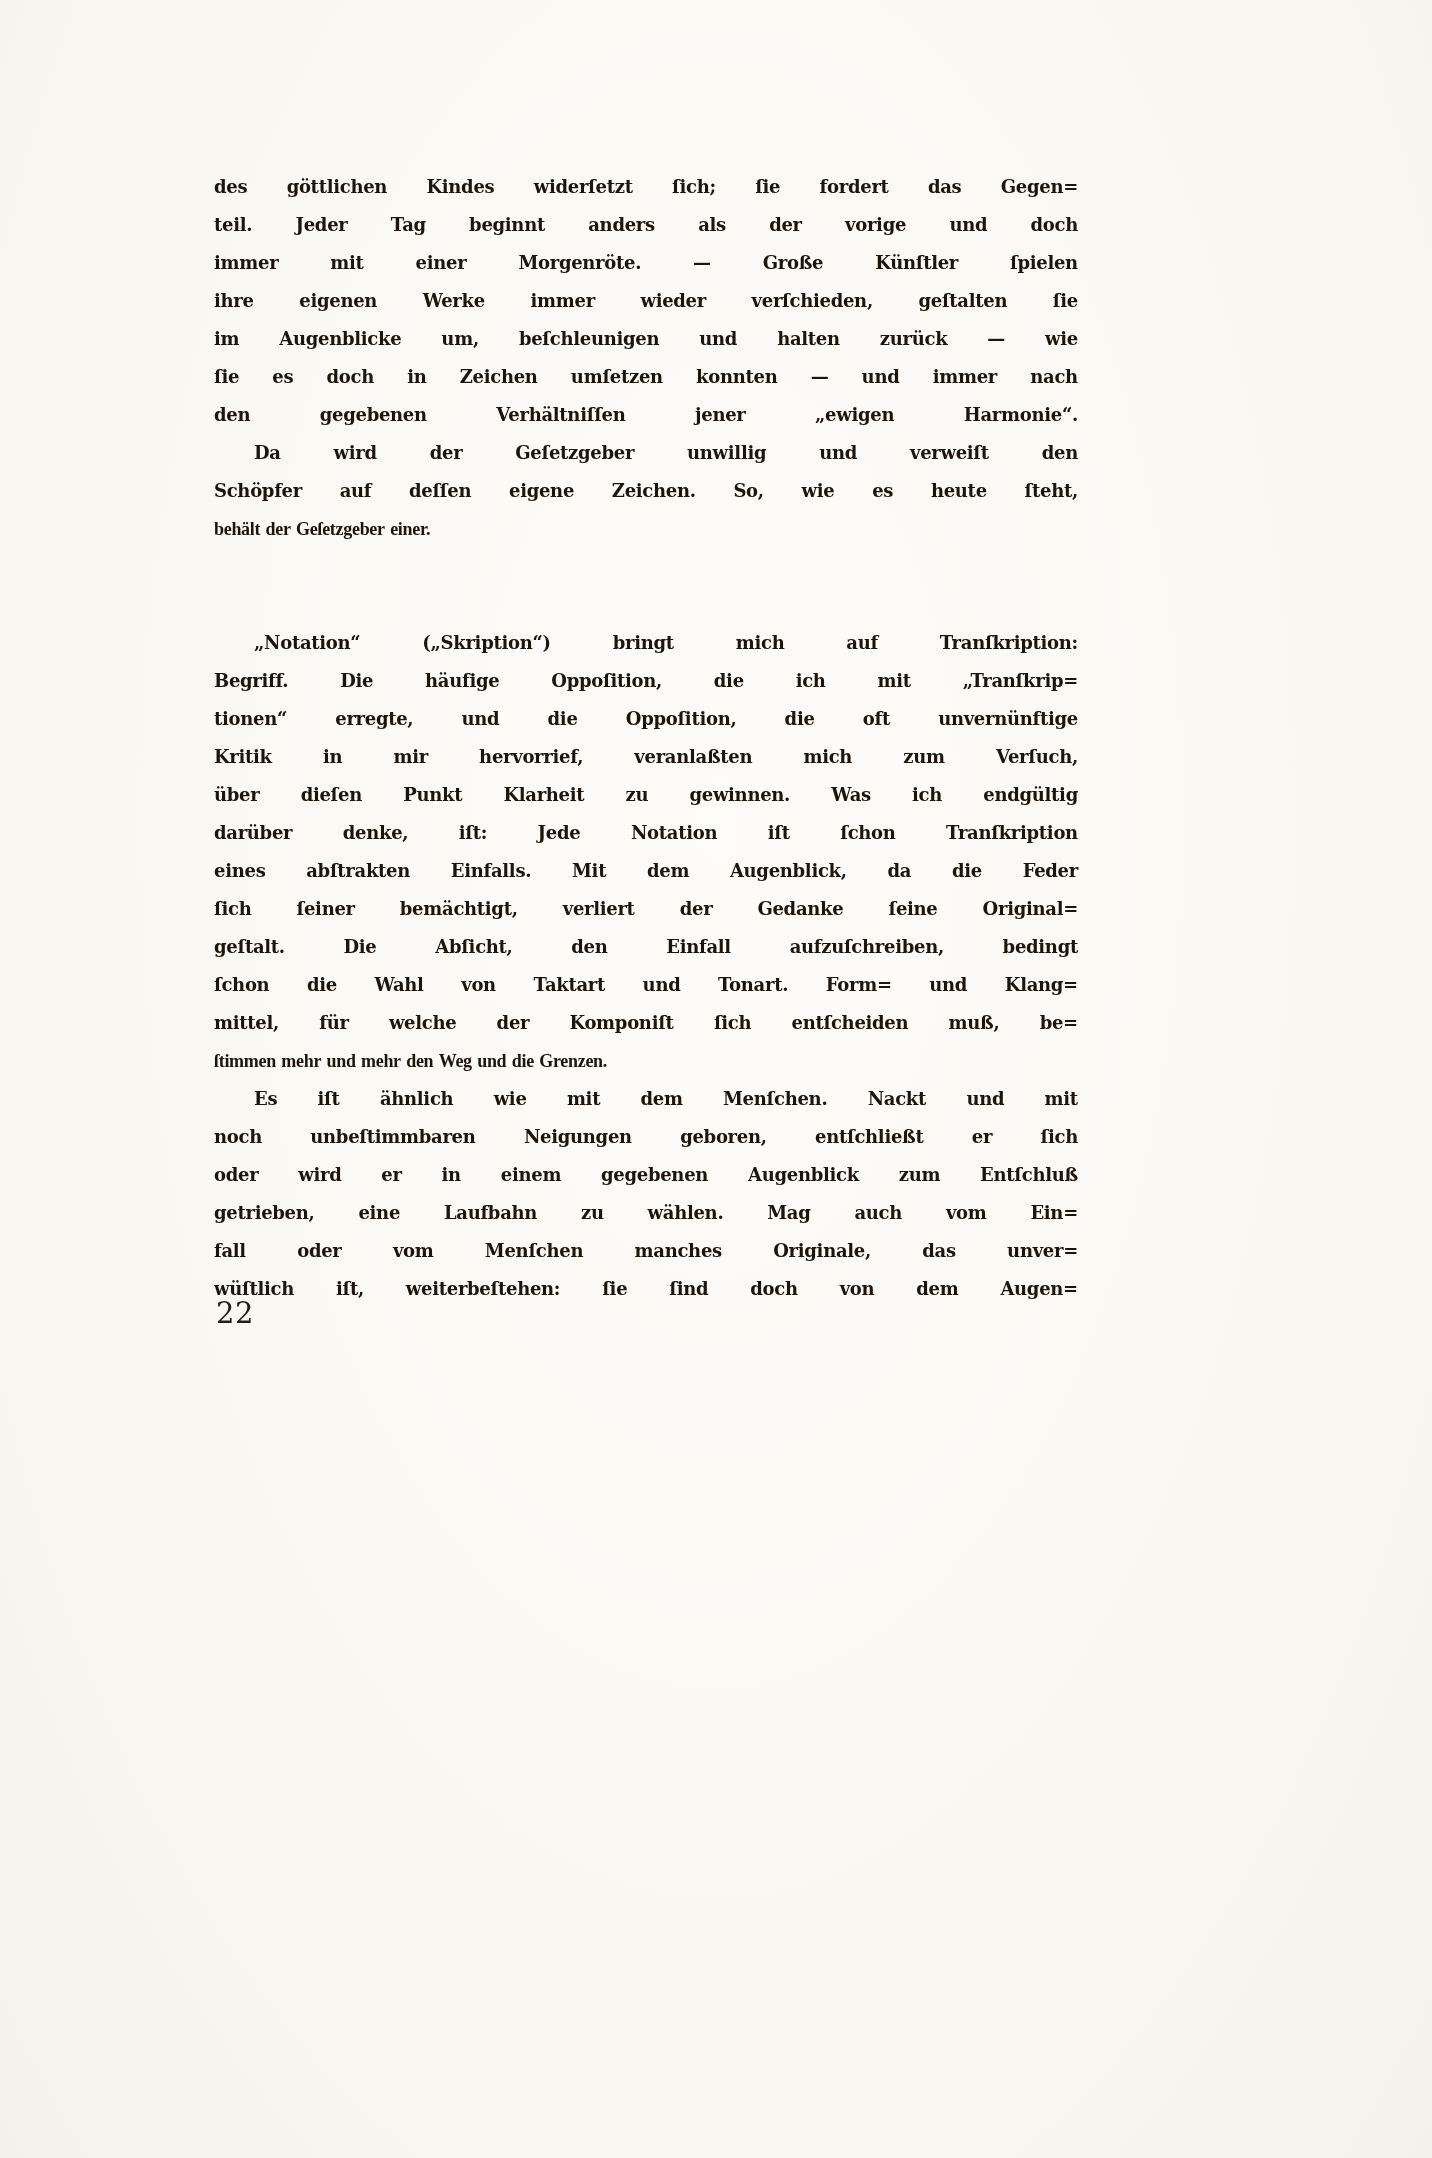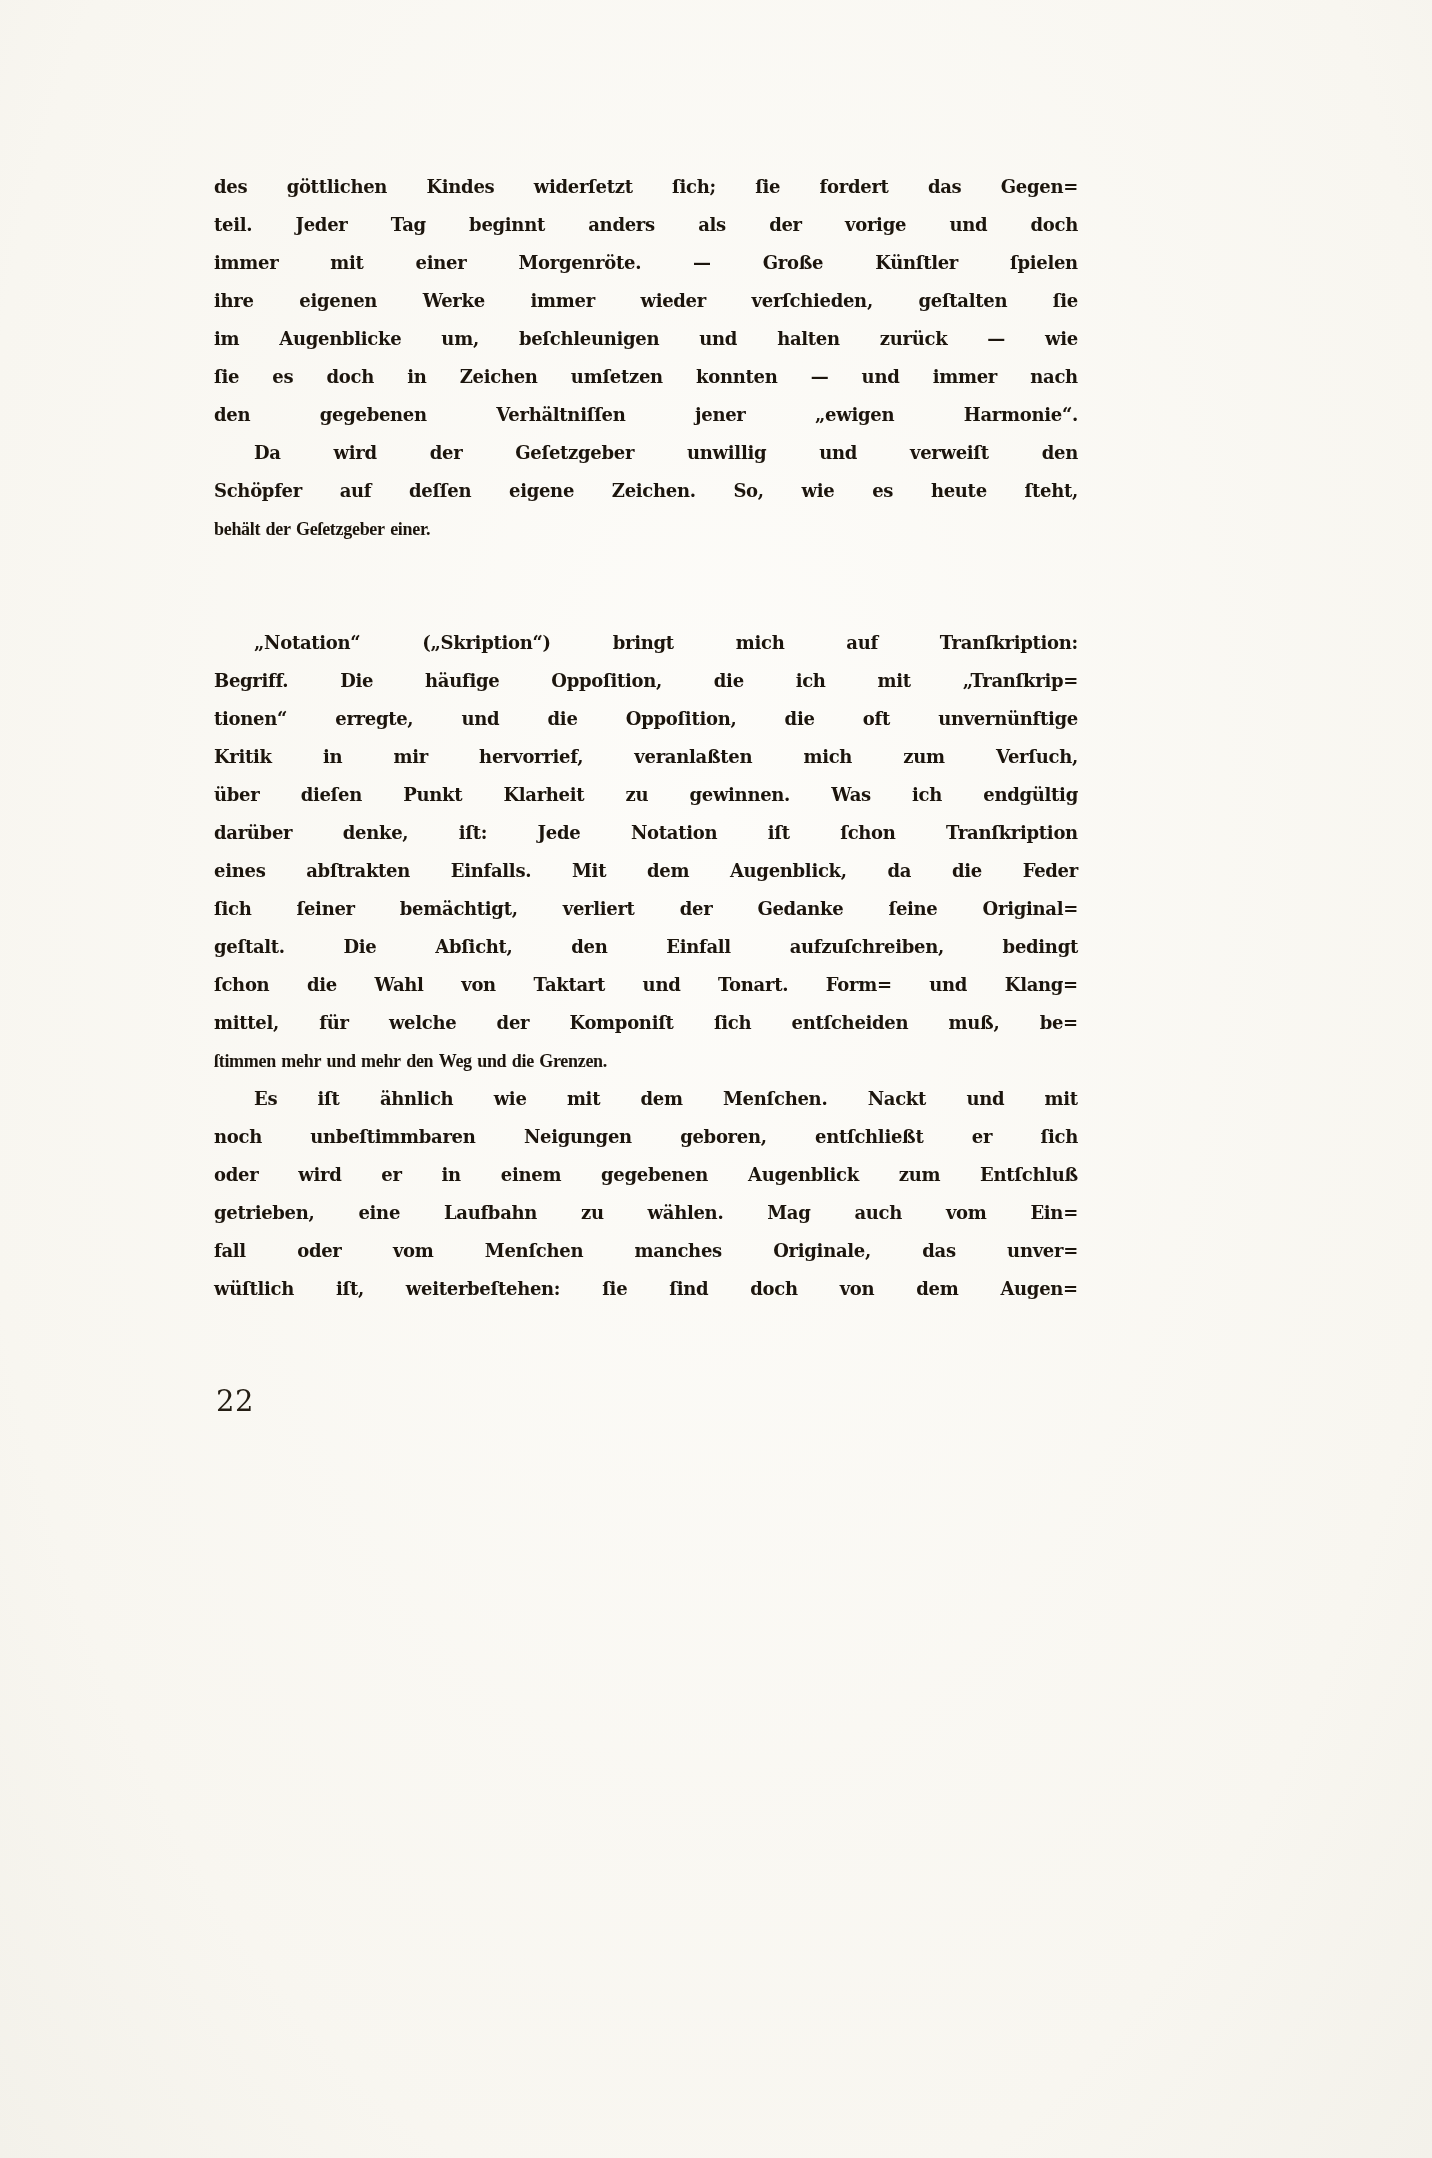--- a/index.html
+++ b/index.html
@@ -46,21 +46,21 @@
     justify-content: flex-start;
     gap: 0.30em;
     font-family: Liberation Serif, serif;
   }
 
   .line.indent { padding-left: 40px; }
 
   .page-number {
     position: absolute;
     left: 216px;
-    top: 1384px;
+    top: 1296px;
     font-size: 29px;
     font-weight: 400;
     color: #241d13;
     letter-spacing: 0.5px;
   }
 </style>
 </head>
 <body>
 
 <div class="page">

